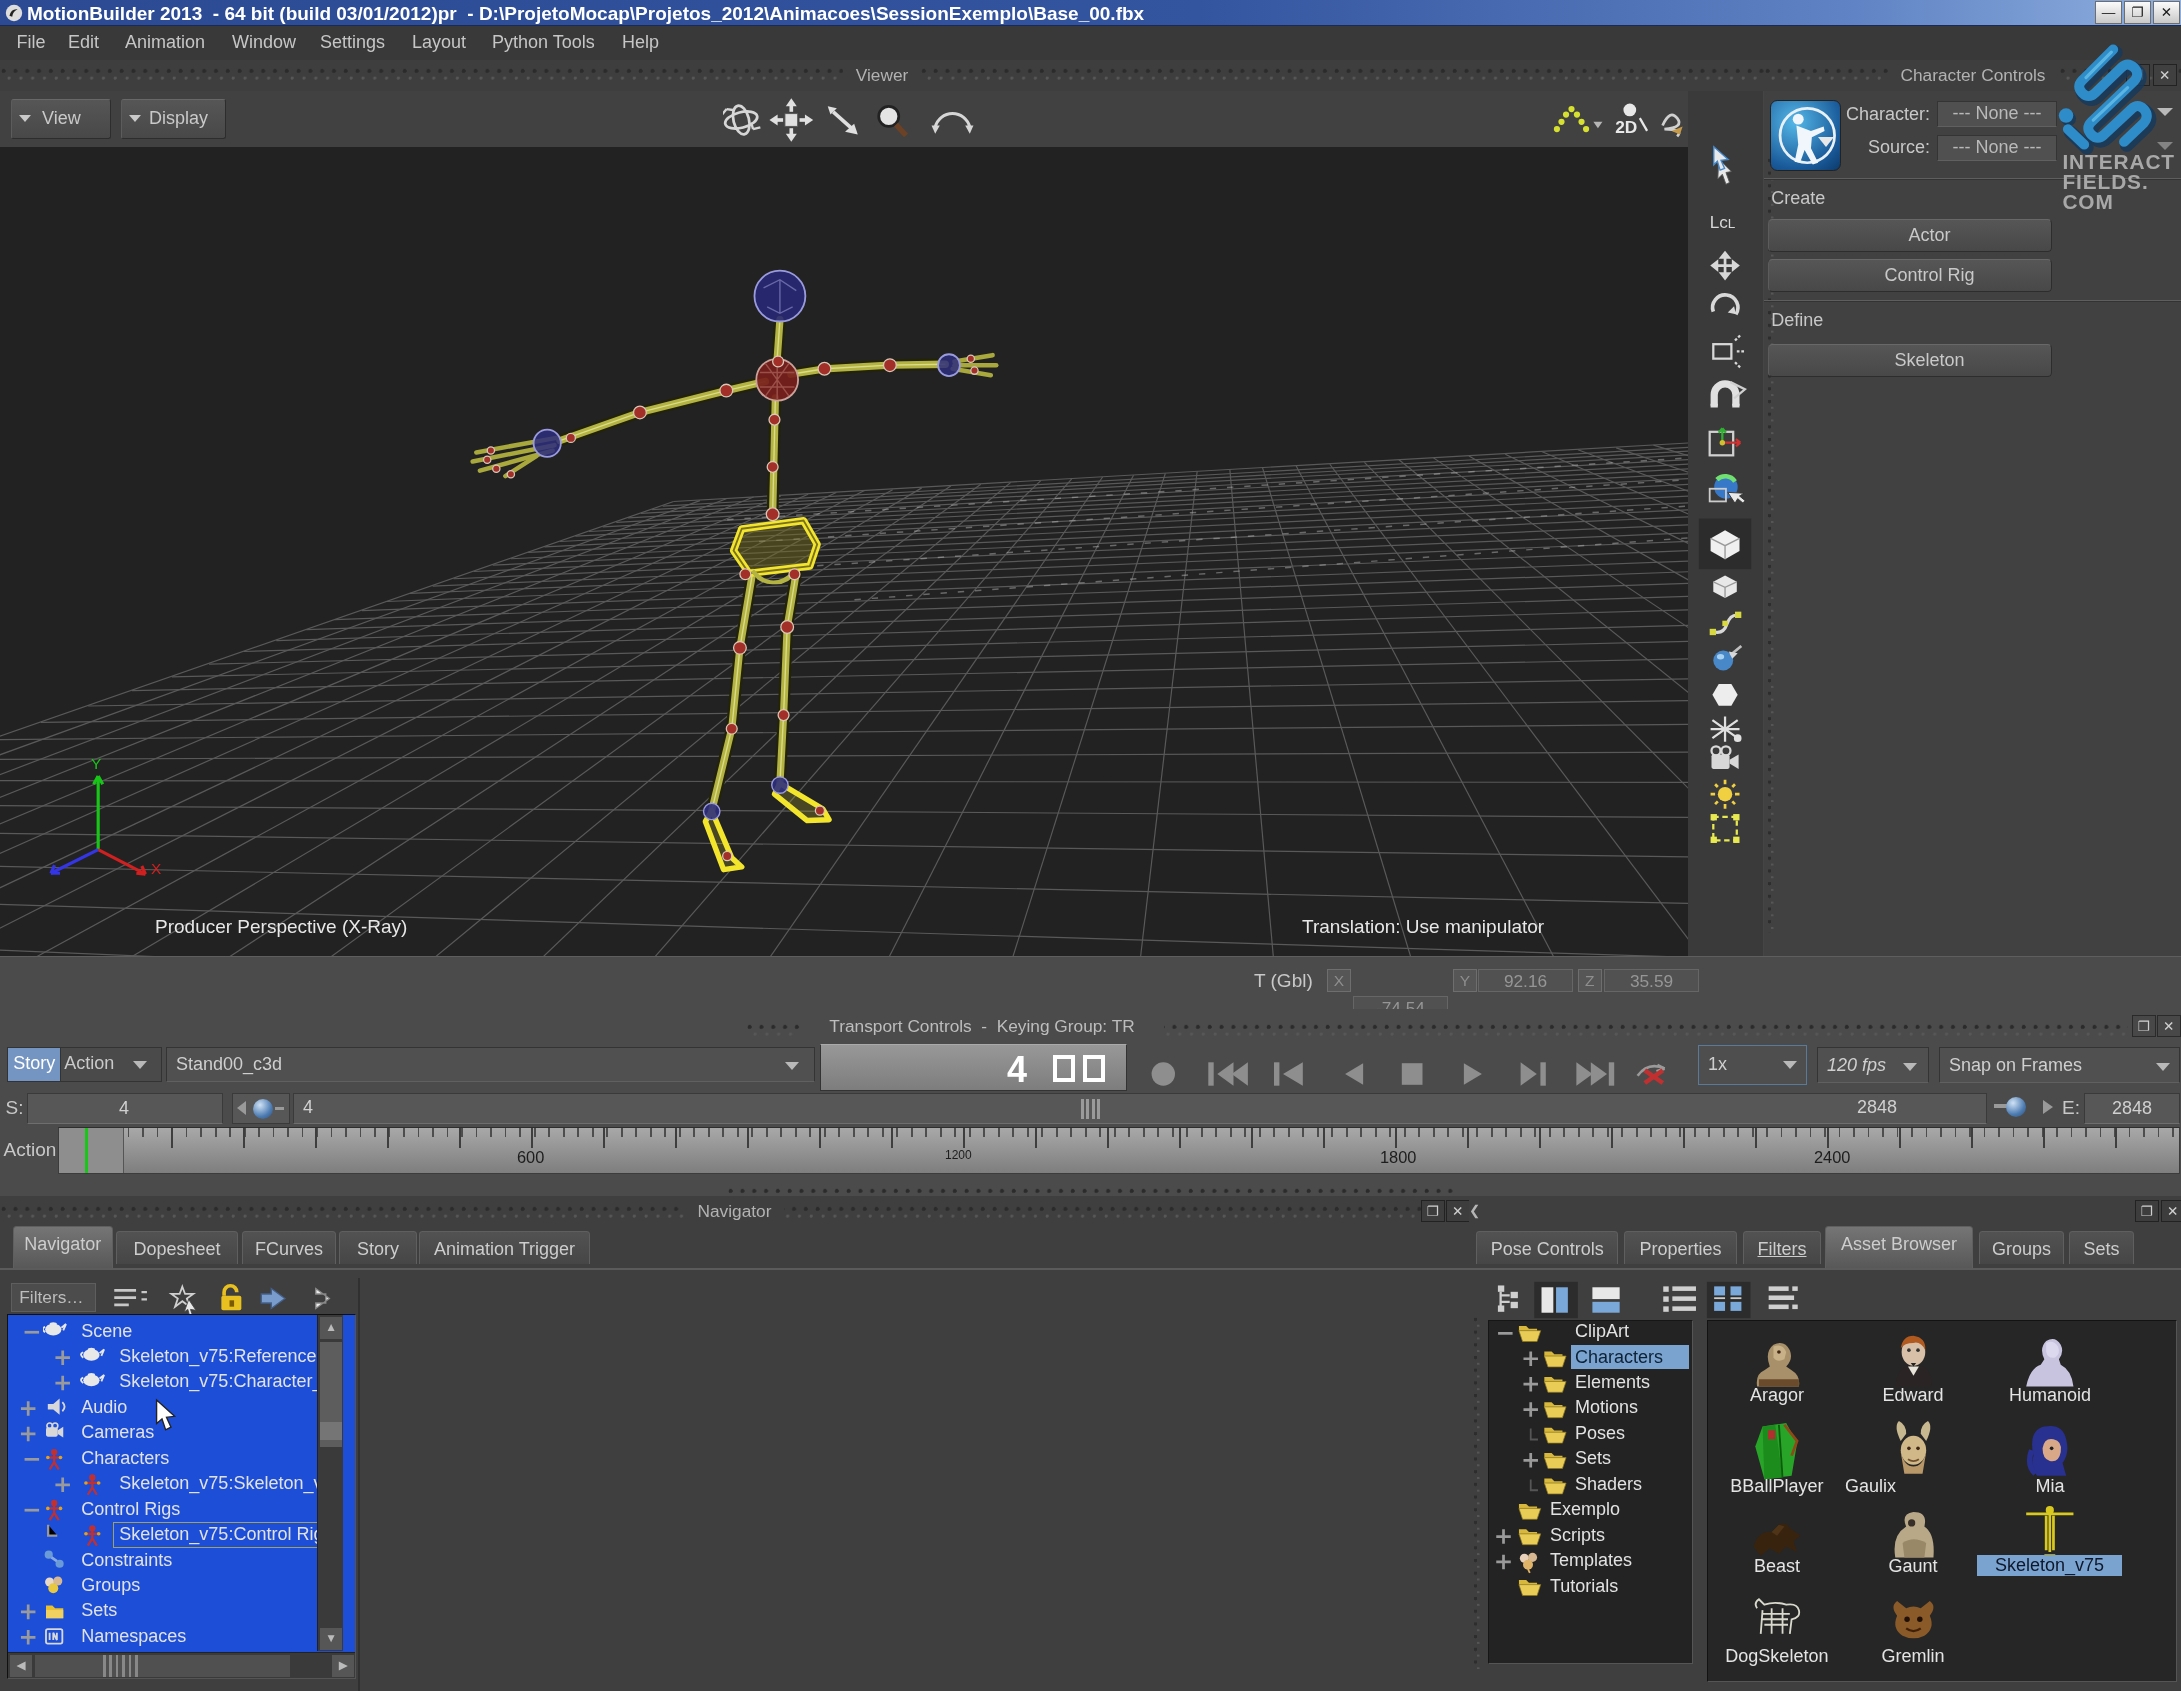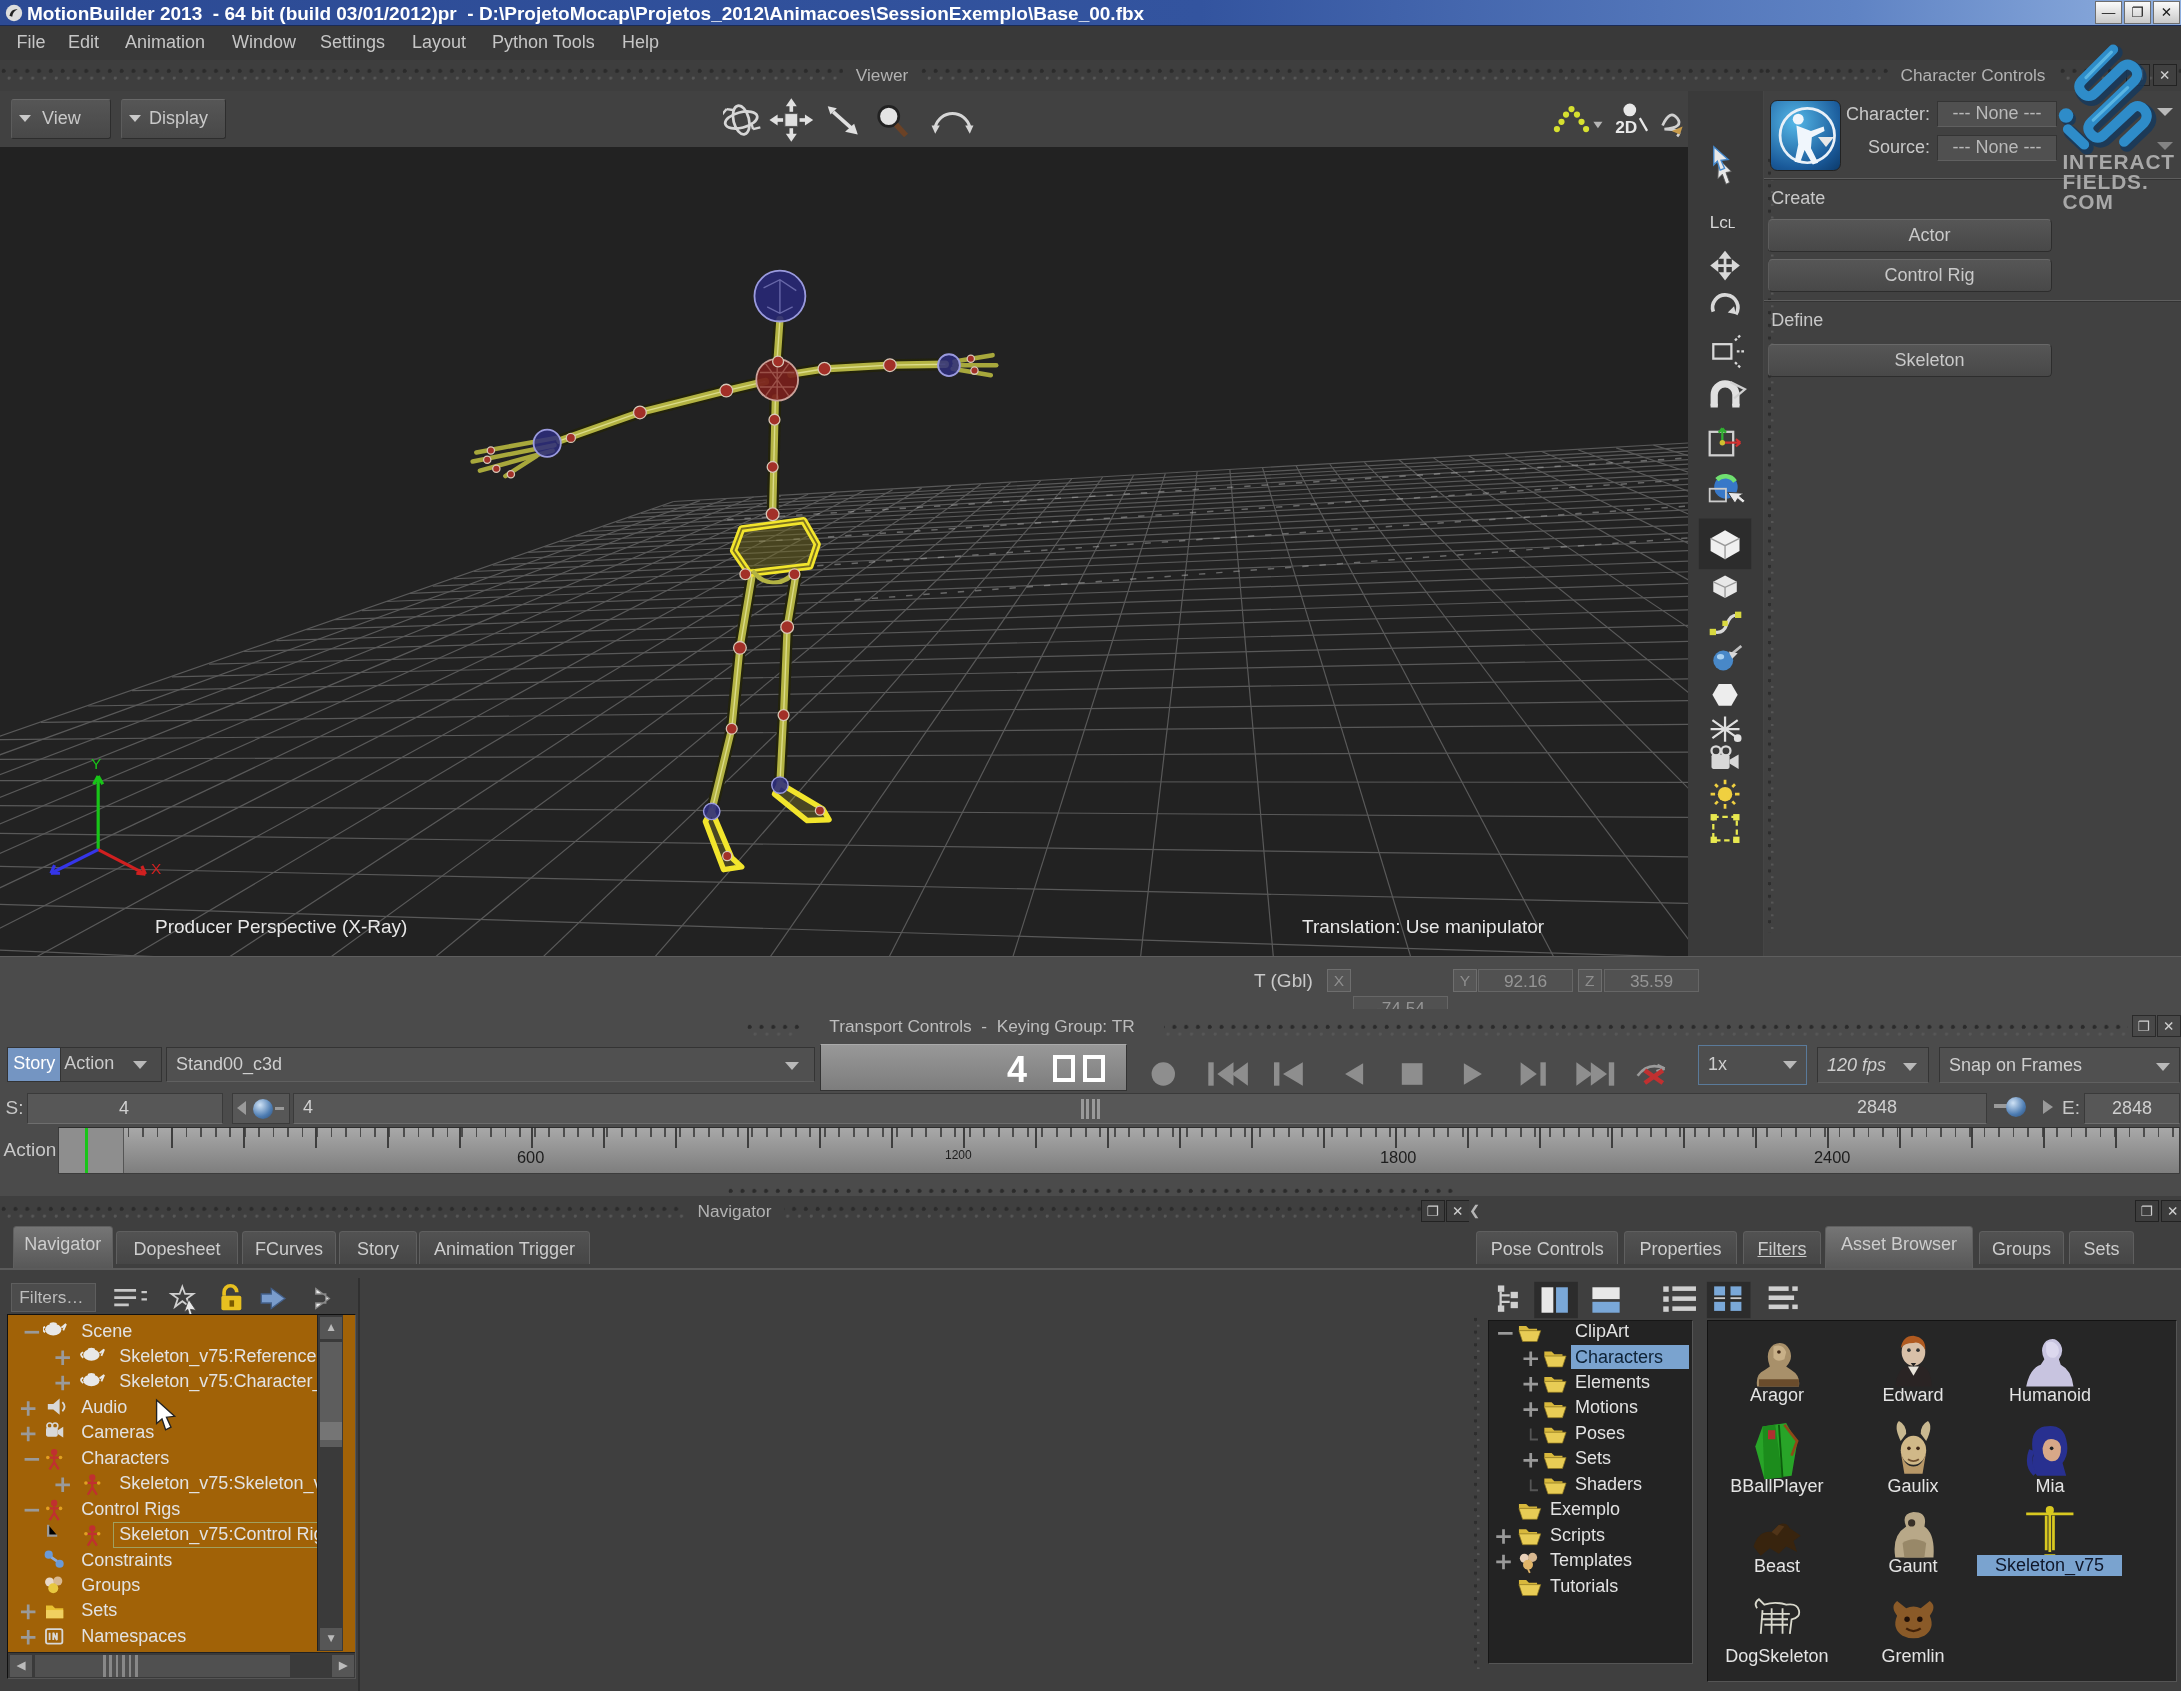--- a/index.html
+++ b/index.html
@@ -568,21 +568,21 @@
       </g>
     <g transform="translate(124,4)">
         <path d="M5 12 V8 a7 7 0 0 1 14 0" fill="none" stroke="#e8c020" stroke-width="4"></path>
         <rect x="2" y="12" width="22" height="16" rx="2" fill="#e8c020"></rect>
         <rect x="11" y="17" width="5" height="7" fill="#7a5a00"></rect>
       </g>
     <path d="M196 19 L181 8 V14 H170 V24 H181 V30 Z" fill="#7a9ccc" stroke="#44608a" stroke-width="1.5"></path>
     <path d="M216 8 V14 H227 V24 H216 V30 L231 19 Z" fill="#ececec" stroke="#888" stroke-width="1.5" transform="translate(14,0)"></path>
   </svg>
 
-  <div class="abs" style="left:7.3px;top:118px;width:349px;height:365px;background:#a16207;border:0.9px solid #111;border-bottom-color:#555;border-right-color:#555;overflow:hidden;">
+  <div class="abs" style="left:7.3px;top:118px;width:349px;height:365px;background:#1d4ed8;border:0.9px solid #111;border-bottom-color:#555;border-right-color:#555;overflow:hidden;">
 
     <div class="treetxt abs" style="left:73px;top:5.5px;">Scene</div>
     <div class="treetxt abs" style="left:111px;top:31px;">Skeleton_v75:Reference</div>
     <div class="treetxt abs" style="left:111px;top:56px;">Skeleton_v75:Character_C</div>
     <div class="treetxt abs" style="left:73px;top:82px;">Audio</div>
     <div class="treetxt abs" style="left:73px;top:107px;">Cameras</div>
     <div class="treetxt abs" style="left:73px;top:133px;">Characters</div>
     <div class="treetxt abs" style="left:111px;top:158px;">Skeleton_v75:Skeleton_v7</div>
     <div class="treetxt abs" style="left:73px;top:184px;">Control Rigs</div>
     <div class="abs" style="left:105px;top:207px;width:211px;height:25.5px;border:0.9px solid #a0a060;"></div>
@@ -862,21 +862,21 @@
           <path d="M-18 -6 Q-26 -16 -18 -22 L-8 -14 Q0 -18 8 -14 L18 -22 Q26 -16 18 -6 Q24 8 12 16 Q0 22 -12 16 Q-24 8 -18 -6 Z" fill="#8a5a28"></path>
           <circle cx="-7" cy="-2" r="3" fill="#201008"></circle>
           <circle cx="7" cy="-2" r="3" fill="#201008"></circle>
           <path d="M-8 8 q8 6 16 0" stroke="#402008" stroke-width="2.5" fill="none"></path>
         </g>
     </svg>
     <div class="abs" style="left:0.9px;top:64px;width:136px;text-align:center;">Aragor</div>
     <div class="abs" style="left:137px;top:64px;width:136px;text-align:center;">Edward</div>
     <div class="abs" style="left:274px;top:64px;width:136px;text-align:center;">Humanoid</div>
     <div class="abs" style="left:0.9px;top:155px;width:136px;text-align:center;">BBallPlayer</div>
-    <div class="abs" style="left:137px;top:155px;width:136px;text-align:center;">Gaulix</div>
+    <div class="abs" style="left:137px;top:155px;width:136px;text-align:left;">Gaulix</div>
     <div class="abs" style="left:274px;top:155px;width:136px;text-align:center;">Mia</div>
     <div class="abs" style="left:0.9px;top:235px;width:136px;text-align:center;">Beast</div>
     <div class="abs" style="left:137px;top:235px;width:136px;text-align:center;">Gaunt</div>
     <div class="abs" style="left:269px;top:234px;width:145px;text-align:center;background:#7aa3cf;color:#0f172a;">Skeleton_v75</div>
     <div class="abs" style="left:0.9px;top:325px;width:136px;text-align:center;">DogSkeleton</div>
     <div class="abs" style="left:137px;top:325px;width:136px;text-align:center;">Gremlin</div>
   </div>
 </div>
 
 

